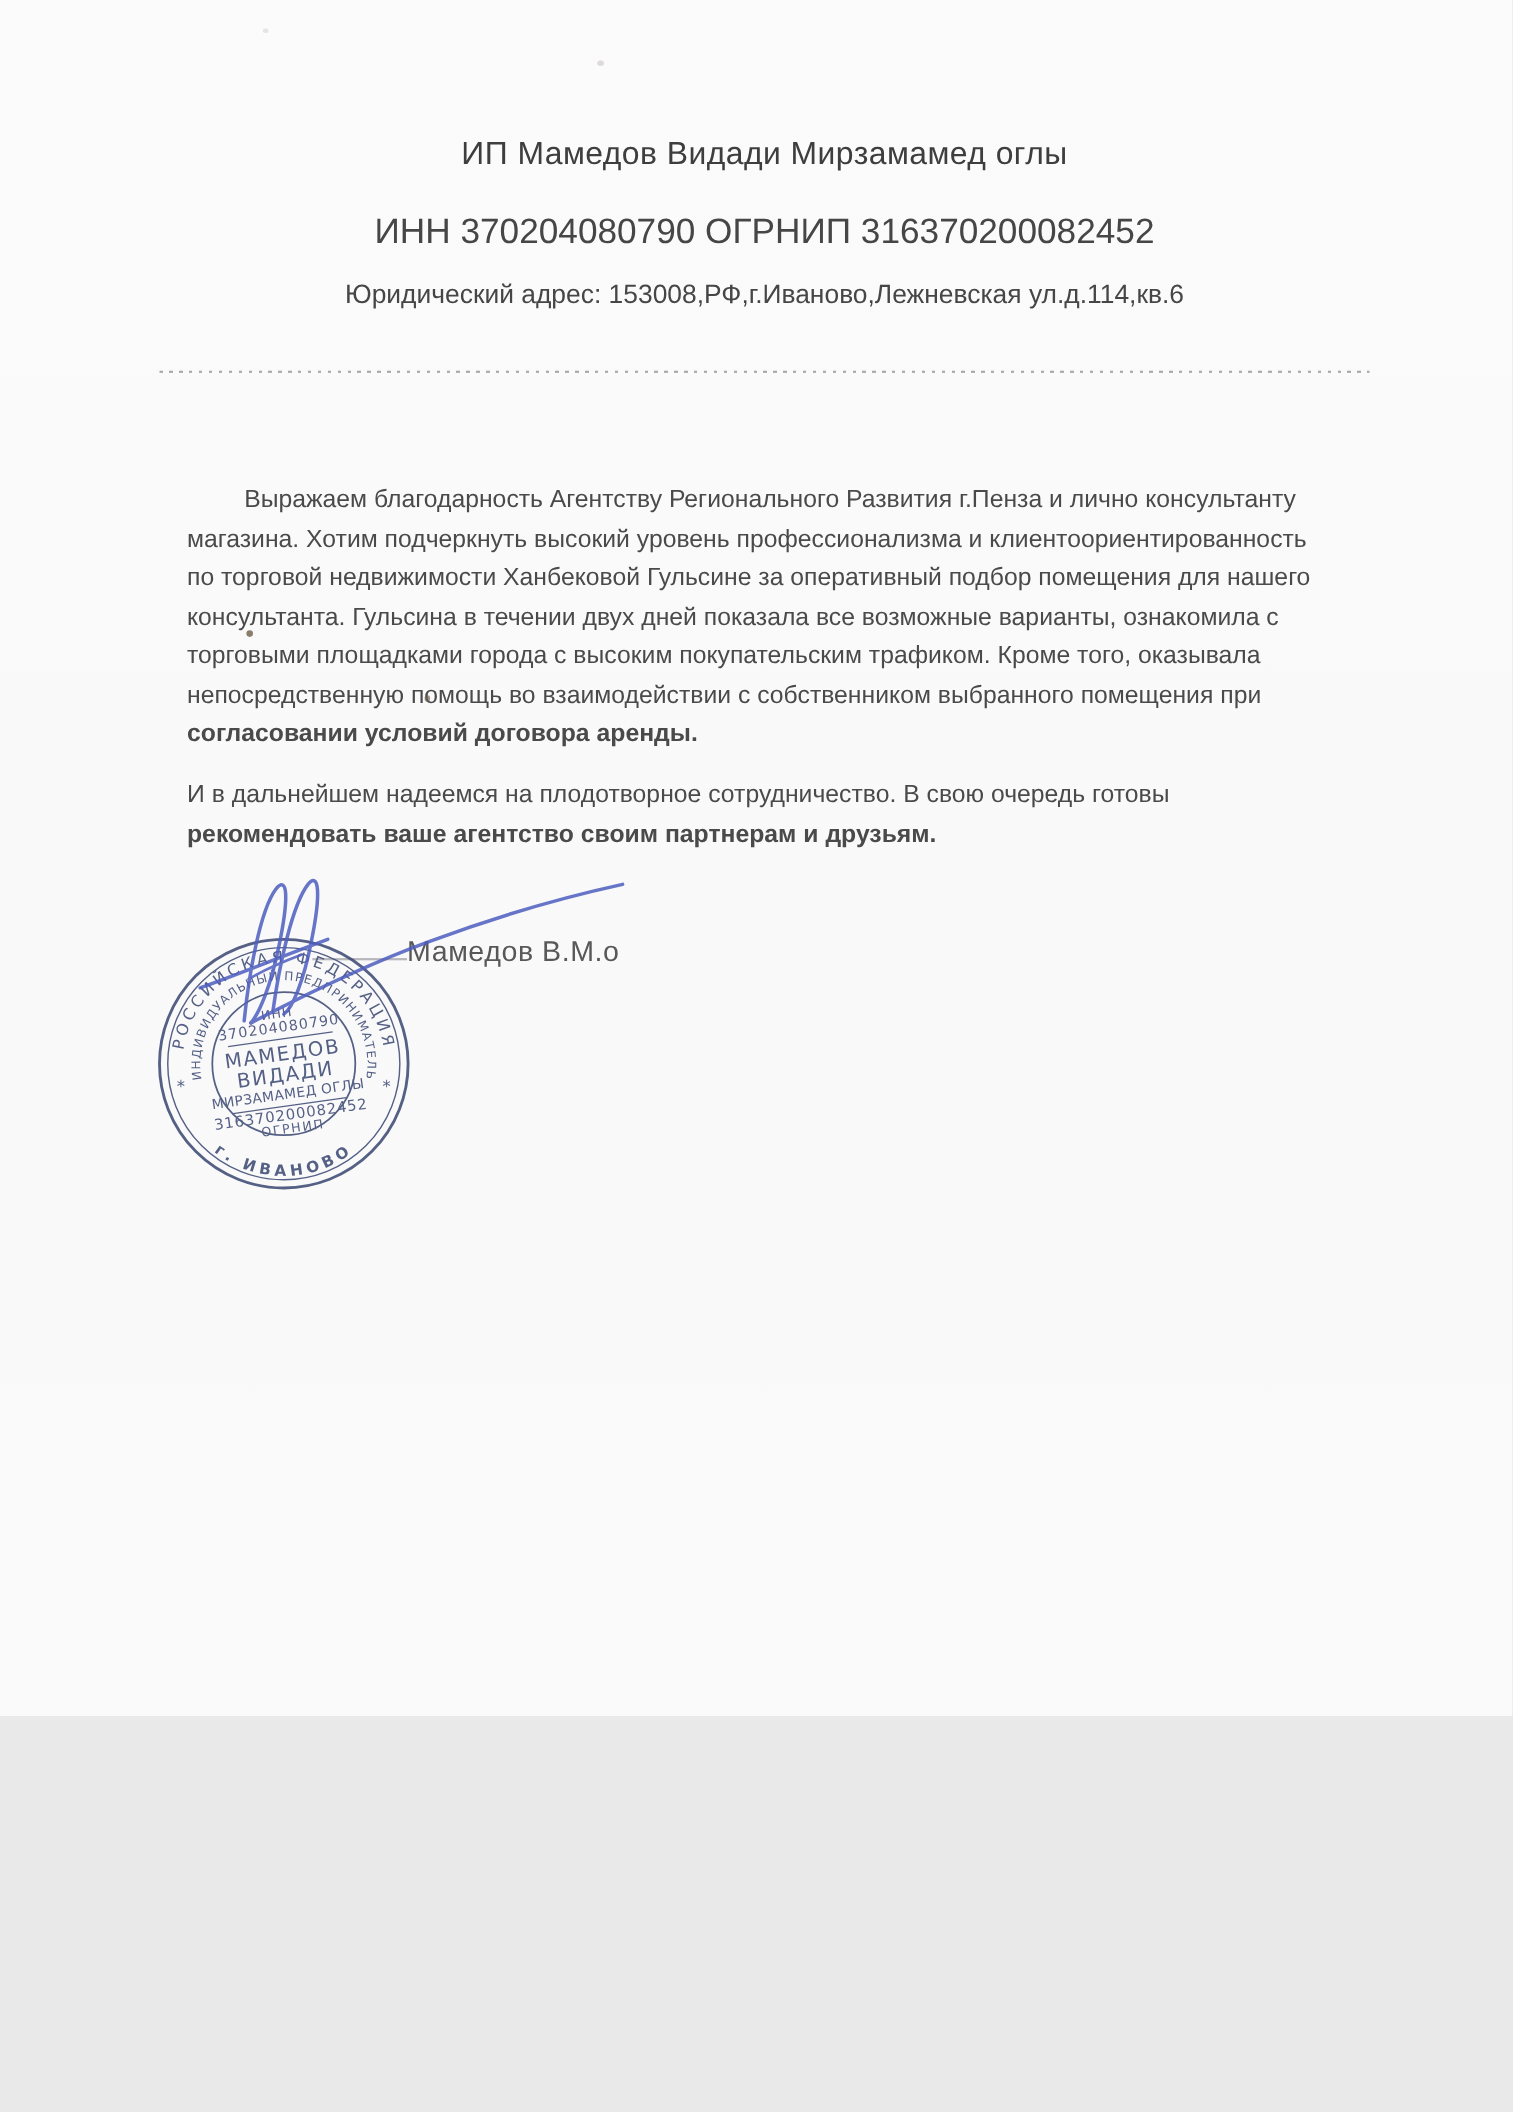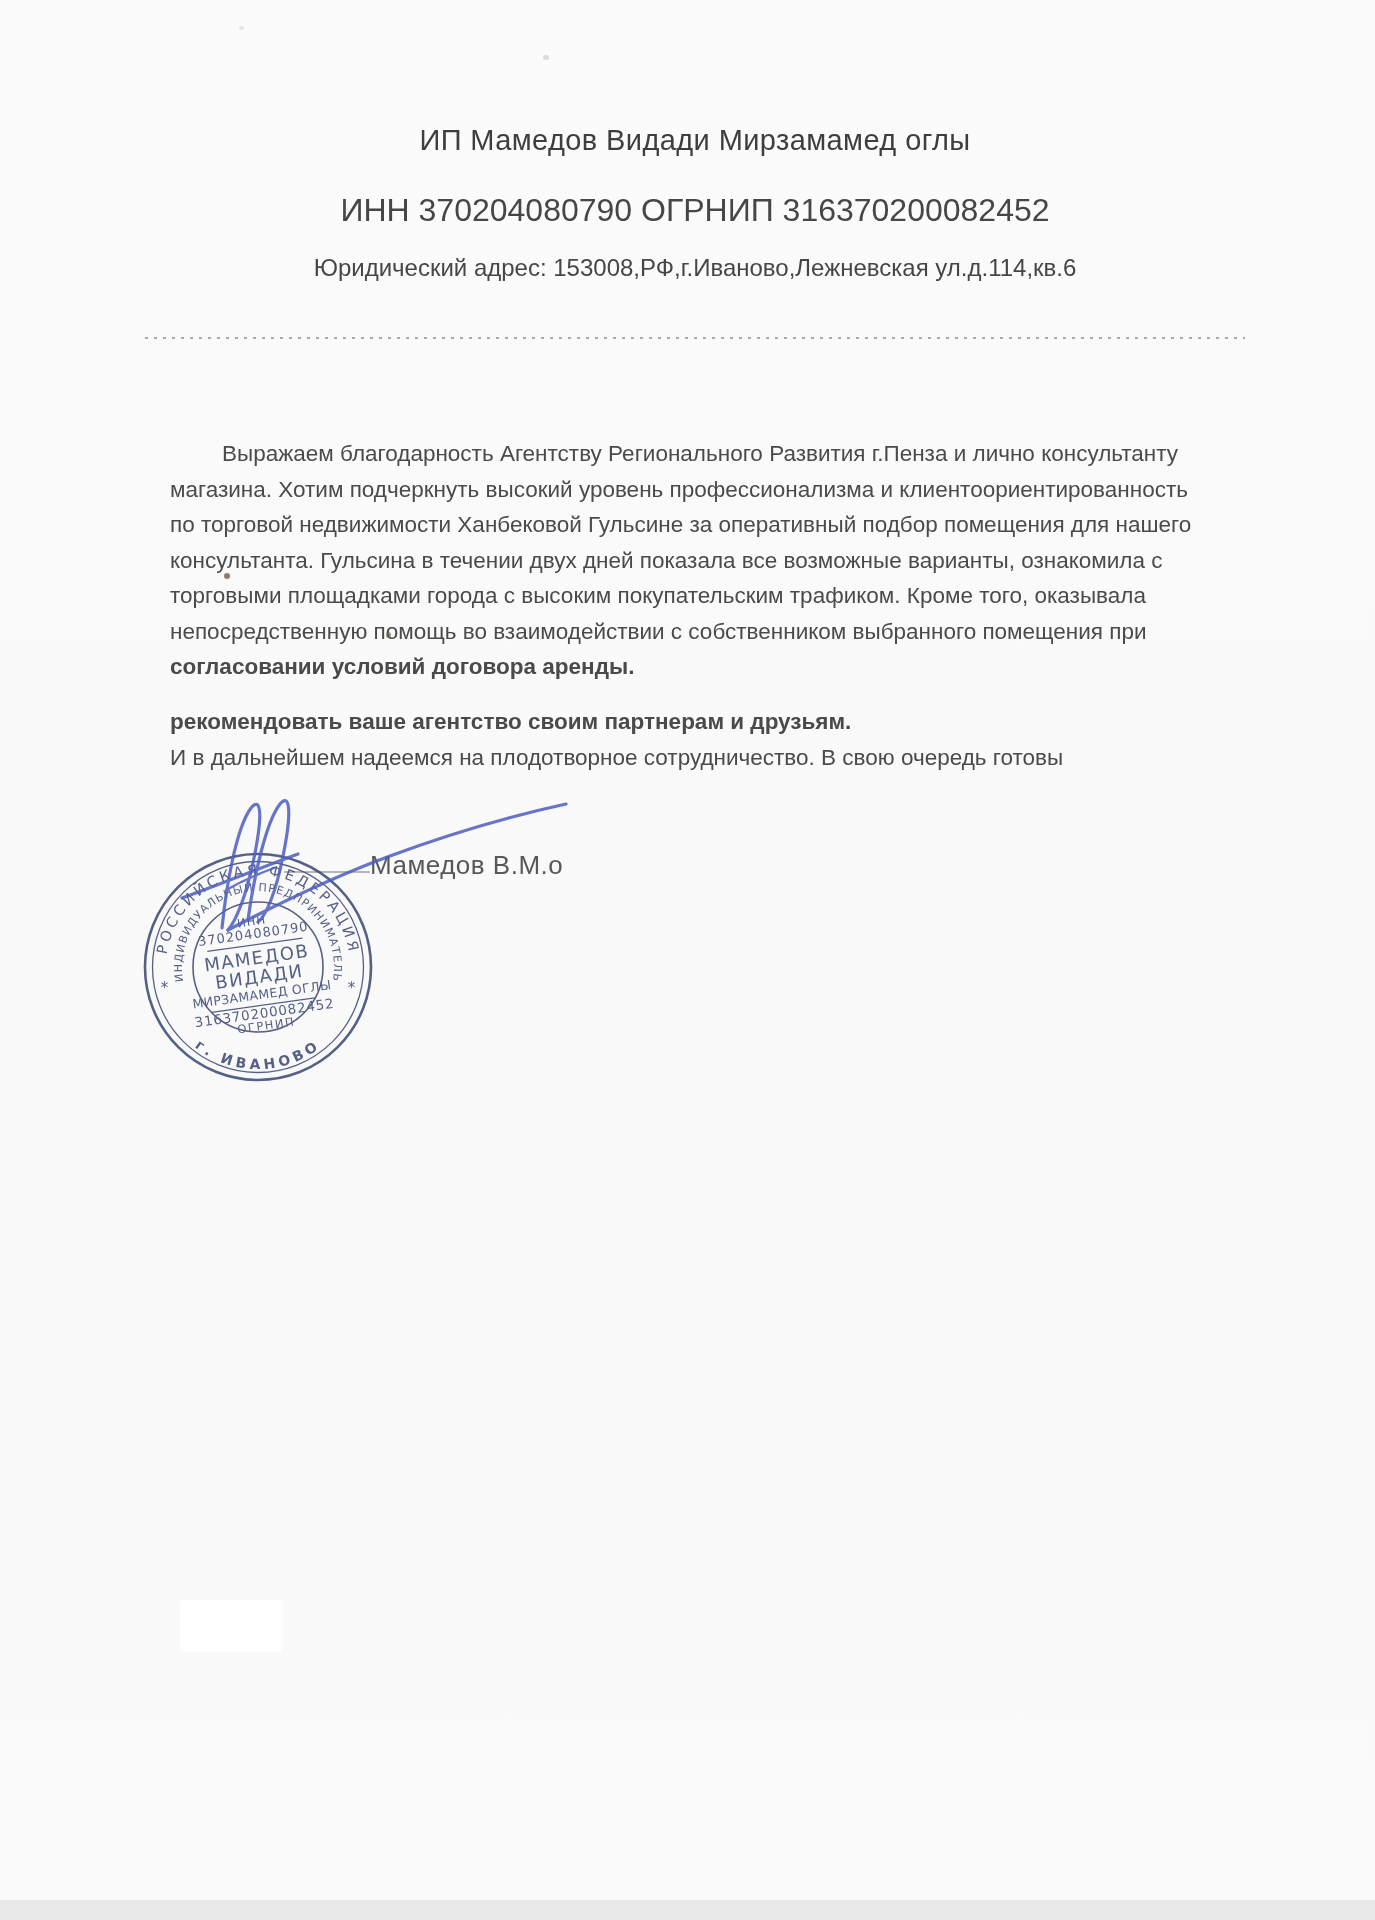--- a/index.html
+++ b/index.html
@@ -1,18 +1,18 @@
 <!DOCTYPE html>
 <html><head>
 <meta charset="utf-8">
 <style>
   html,body{margin:0;padding:0;background:#e9e9e9;}
   .page{
     position:relative;
-    width:1375px;height:1900px;
+    width:1375px;height:1560px;
     background:linear-gradient(180deg,#fbfbfc 0%,#f9f9fa 55%,#fafafb 100%);
     overflow:hidden;
     font-family:"Liberation Sans",sans-serif;
     color:#474747;
   }
   .center-col{
     position:absolute;left:145px;width:1100px;text-align:center;
   }
   .title{top:124px;font-size:29px;letter-spacing:.4px;color:#3e3e3e;}
   .regline{top:192px;font-size:32px;color:#464646;}
@@ -63,22 +63,22 @@
   <div class="para p1 indent-first">
       <div class="tline">Выражаем благодарность Агентству Регионального Развития г.Пенза и лично консультанту</div>
       <div class="tline">магазина. Хотим подчеркнуть высокий уровень профессионализма и клиентоориентированность</div>
       <div class="tline">по торговой недвижимости Ханбековой Гульсине за оперативный подбор помещения для нашего</div>
       <div class="tline">консультанта. Гульсина в течении двух дней показала все возможные варианты, ознакомила с</div>
       <div class="tline">торговыми площадками города с высоким покупательским трафиком. Кроме того, оказывала</div>
       <div class="tline">непосредственную помощь во взаимодействии с собственником выбранного помещения при</div>
       <div class="tline last">согласовании условий договора аренды.</div>
     </div>
   <div class="para p2">
+      <div class="tline">И в дальнейшем надеемся на плодотворное сотрудничество. В свою очередь готовы</div>
       <div class="tline last">рекомендовать ваше агентство своим партнерам и друзьям.</div>
-      <div class="tline">И в дальнейшем надеемся на плодотворное сотрудничество. В свою очередь готовы</div>
     </div>
 
   <div class="sig-rule"></div>
   <div class="sig-name">Мамедов В.М.о</div>
 
   <div class="stamp-box">
     <svg width="240" height="240" viewBox="0 0 240 240">
       <defs>
         <path id="arcOuterTop" d="M 34.7 154.5 A 92 92 0 1 1 205.3 154.5"></path>
         <path id="arcMiddleTop" d="M 50 149.7 A 76 76 0 1 1 190 149.7"></path>

